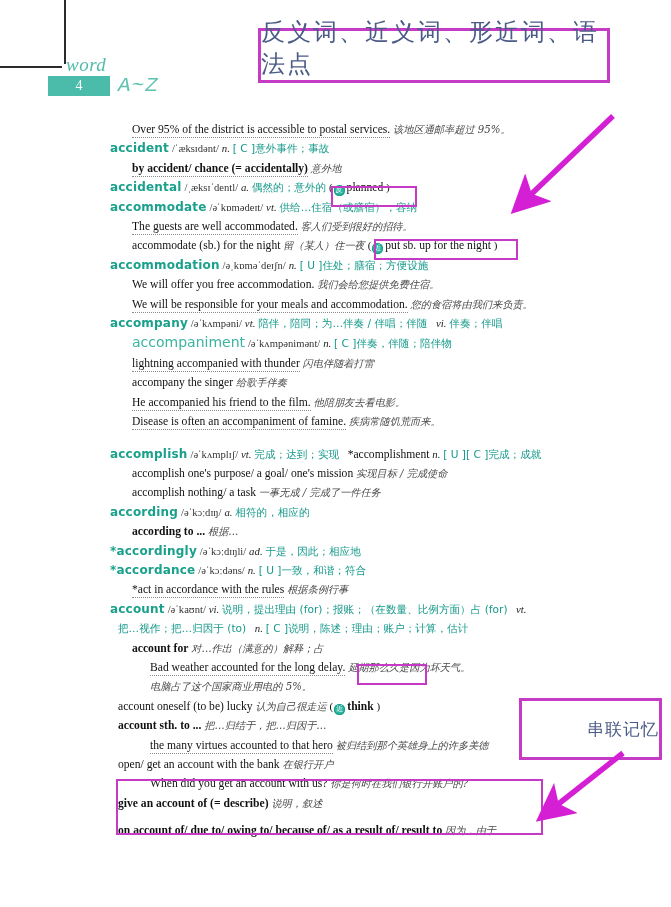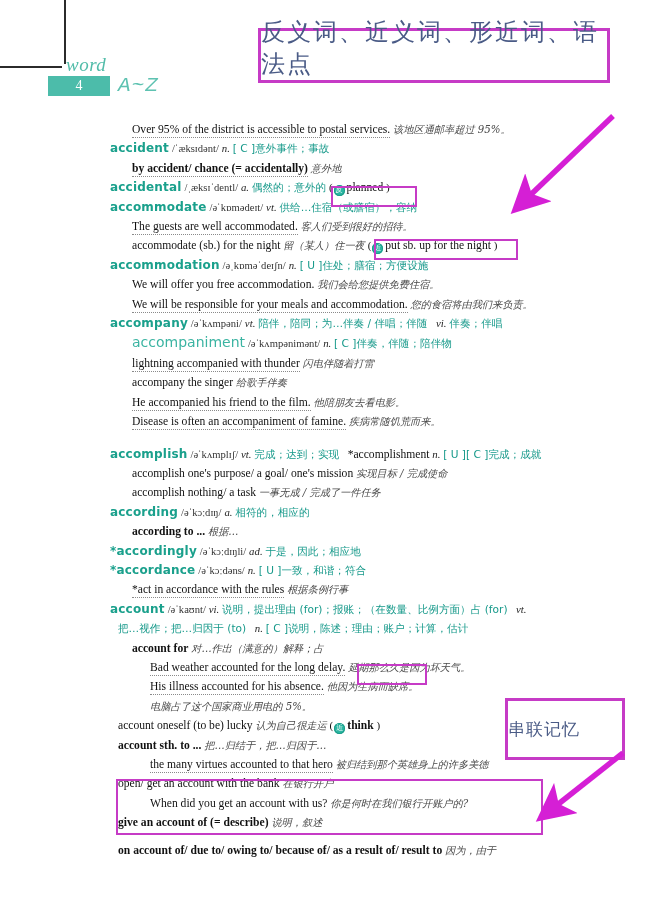--- a/index.html
+++ b/index.html
@@ -104,22 +104,22 @@
   }
   .anno-title{
     left:258px;top:28px;width:352px;height:55px;
     display:flex;align-items:flex-end;justify-content:center;
   }
   .anno-title span{
     font-family:"DejaVu Sans","Liberation Sans",sans-serif;
     font-size:24px;color:#4a5b86;letter-spacing:2px;
   }
   .anno-chain{
-    left:505px;top:698px;width:120px;height:62px;
-    display:flex;align-items:center;justify-content:flex-start;
+    left:519px;top:698px;width:143px;height:62px;
+    display:flex;align-items:center;justify-content:flex-end;
   }
   .anno-chain span{
     font-family:"DejaVu Sans","Liberation Sans",sans-serif;
     font-size:17px;color:#4a5b86;letter-spacing:1px;
   }
 
   
   .hl{position:absolute;border:2.5px solid #c63bc6;box-sizing:border-box;}
   .hl-planned{left:331px;top:186px;width:86px;height:21px;}
   .hl-put{left:374px;top:239px;width:144px;height:21px;}
@@ -294,24 +294,20 @@
       &nbsp;&nbsp;<span class="pos">n.</span>
       <span class="cn">[ C ]说明，陈述；理由；账户；计算，估计</span>
     </div>
     <div class="ln ind1">
       <span class="en-b">account for</span>
       <span class="cn-it">对…作出（满意的）解释；占</span>
     </div>
     <div class="ln ind2">
       <span class="en dot">Bad weather accounted for the long delay.</span>
       <span class="cn-it">延期那么久是因为坏天气。</span>
-    </div>
-    <div class="ln ind2">
-      <span class="en dot">His illness accounted for his absence.</span>
-      <span class="cn-it">他因为生病而缺席。</span>
     </div>
     <div class="ln ind2">
       <span class="cn-it">电脑占了这个国家商业用电的 5%。</span>
     </div>
     <div class="ln hang">
       <span class="en">account oneself (to be) lucky</span>
       <span class="cn-it">认为自己很走运</span>
       <span class="brk">(<span class="badge">近</span><span class="en-b">think</span> )</span>
     </div>
     <div class="ln hang">

